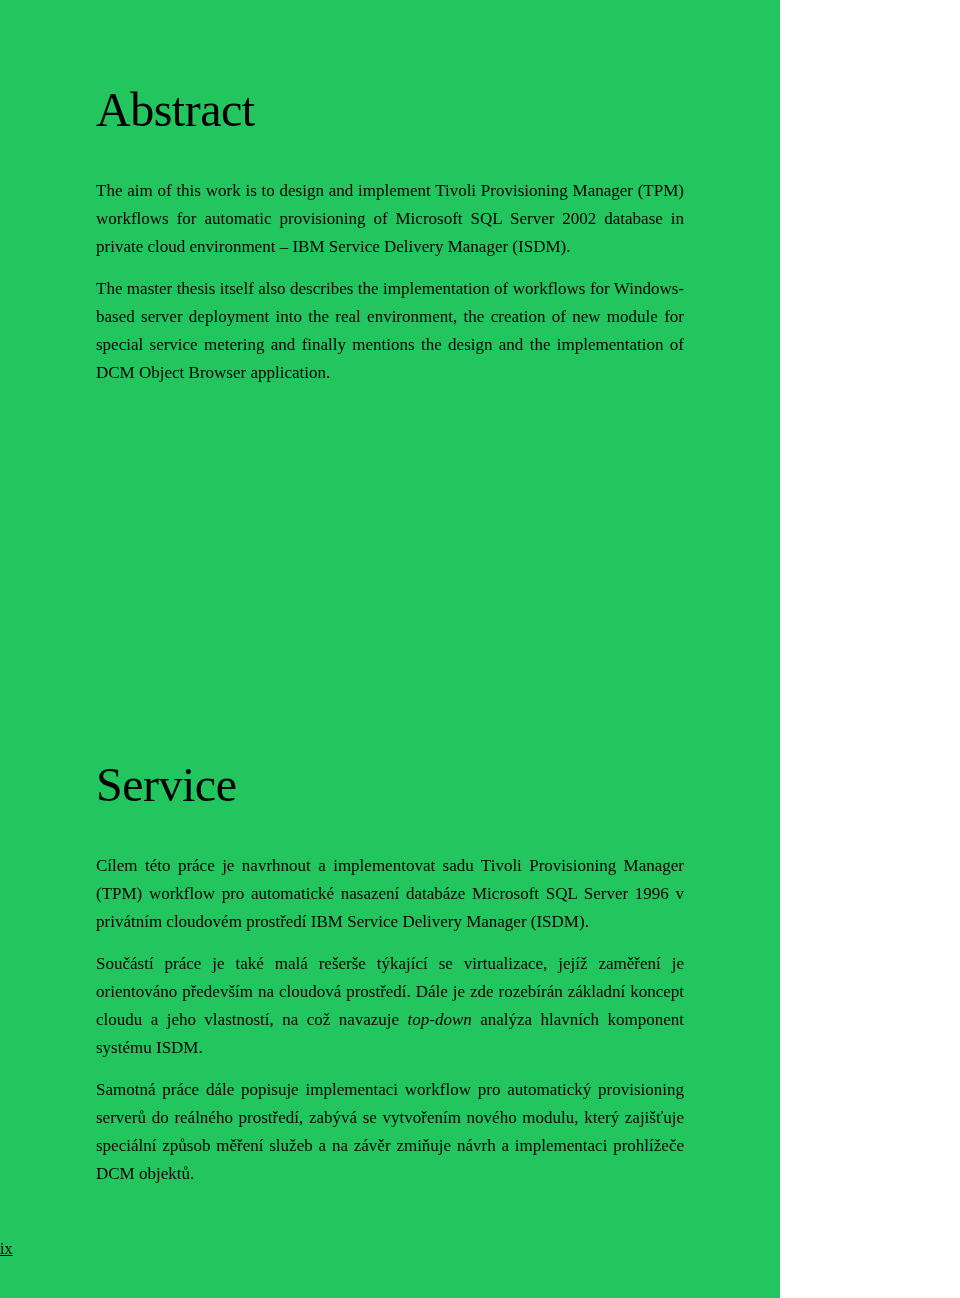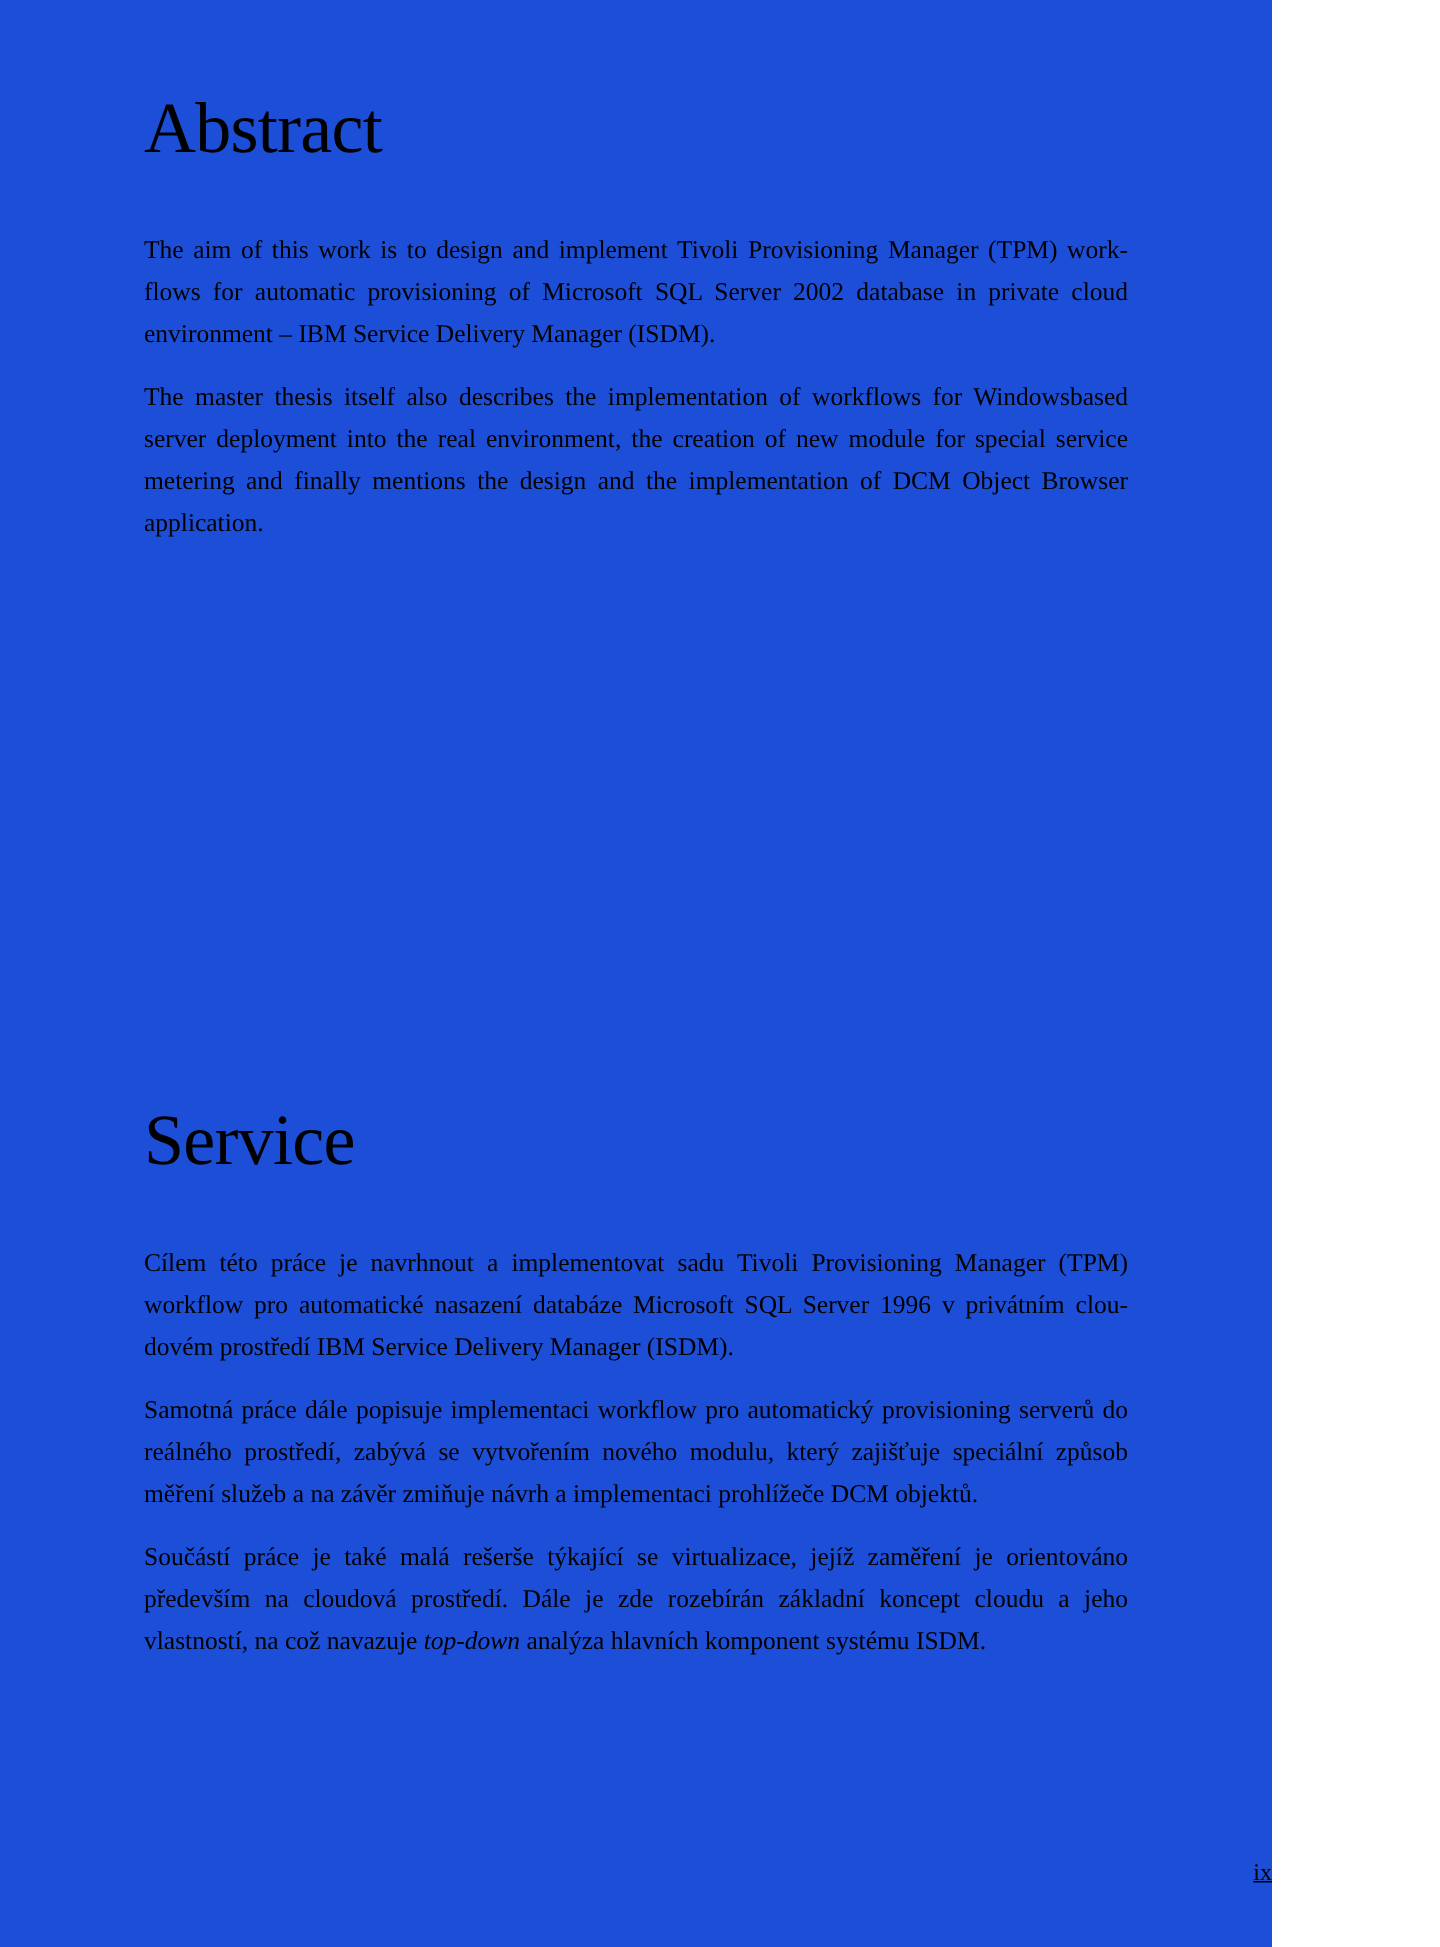--- a/index.html
+++ b/index.html
@@ -10,25 +10,25 @@
 
     body {
       background: #ffffff;
       font-family: "Computer Modern", "Latin Modern", Georgia, "Times New Roman", serif;
       font-size: 17px;
       line-height: 1.6;
       color: #000000;
     }
 
     .page {
-      width: 848px;
+      width: 780px;
       min-height: 1298px;
-      padding: 48px 96px 80px 96px;
+      padding: 72px 96px 80px 96px;
       position: relative;
-      background: #1d4ed8;
+      background: #22c55e;
     }
 
     .section-title {
       font-size: 48px;
       font-weight: normal;
       font-family: "Computer Modern", "Latin Modern", Georgia, "Times New Roman", serif;
       margin-bottom: 28px;
       letter-spacing: -0.5px;
     }
 
@@ -58,21 +58,21 @@
 
     .abstrakt-body p .italic {
       font-style: italic;
     }
 
     .page-number {
       position: absolute;
       bottom: 36px;
       left: 0;
       right: 0;
-      text-align: right;
+      text-align: left;
       font-size: 16px;
       color: #000;
       text-decoration: underline;
     }
 
     .spacer {
       height: 220px;
     }
   </style>
 </head>
@@ -87,20 +87,20 @@
       <p>The master thesis itself also describes the implementation of workflows for Windows­based server deployment into the real environment, the creation of new module for special service metering and finally mentions the design and the implementation of DCM Object Browser application.</p>
     </div>
   </div>
 
   <div class="spacer"></div>
 
   <div class="abstrakt-section">
     <h1 class="section-title">Service</h1>
     <div class="abstrakt-body">
       <p>Cílem této práce je navrhnout a implementovat sadu Tivoli Provisioning Manager (TPM) workflow pro automatické nasazení databáze Microsoft SQL Server 1996 v privátním clou­dovém prostředí IBM Service Delivery Manager (ISDM).</p>
+      <p>Součástí práce je také malá rešerše týkající se virtualizace, jejíž zaměření je orientováno především na cloudová prostředí. Dále je zde rozebírán základní koncept cloudu a jeho vlastností, na což navazuje <span class="italic">top-down</span> analýza hlavních komponent systému ISDM.</p>
       <p>Samotná práce dále popisuje implementaci workflow pro automatický provisioning ser­verů do reálného prostředí, zabývá se vytvořením nového modulu, který zajišťuje speciální způsob měření služeb a na závěr zmiňuje návrh a implementaci prohlížeče DCM objektů.</p>
-      <p>Součástí práce je také malá rešerše týkající se virtualizace, jejíž zaměření je orientováno především na cloudová prostředí. Dále je zde rozebírán základní koncept cloudu a jeho vlastností, na což navazuje <span class="italic">top-down</span> analýza hlavních komponent systému ISDM.</p>
     </div>
   </div>
 
   <div class="page-number">ix</div>
 
 </div>
 
 </body></html>

